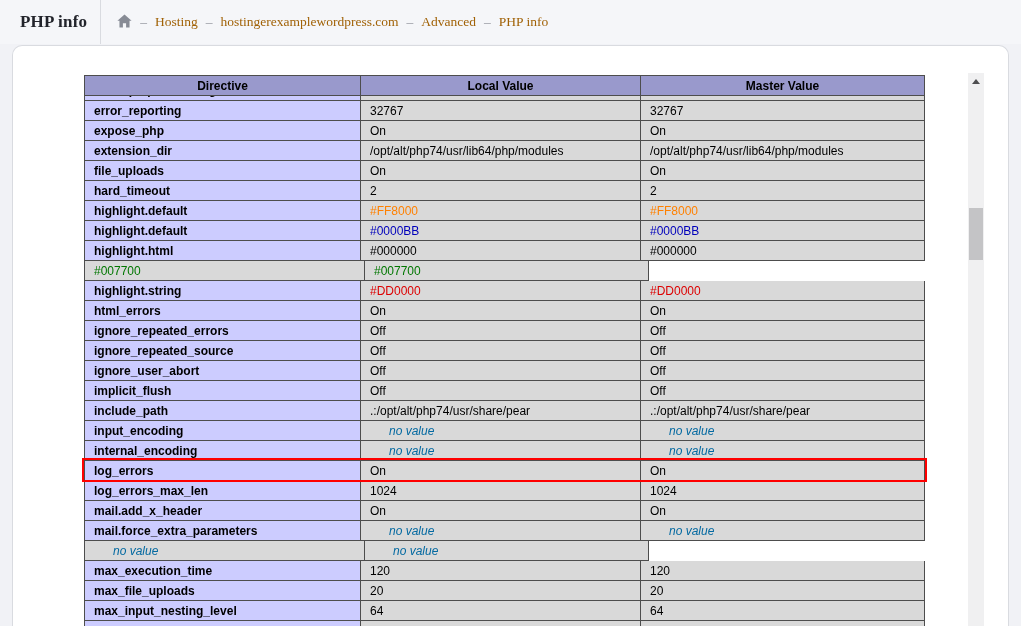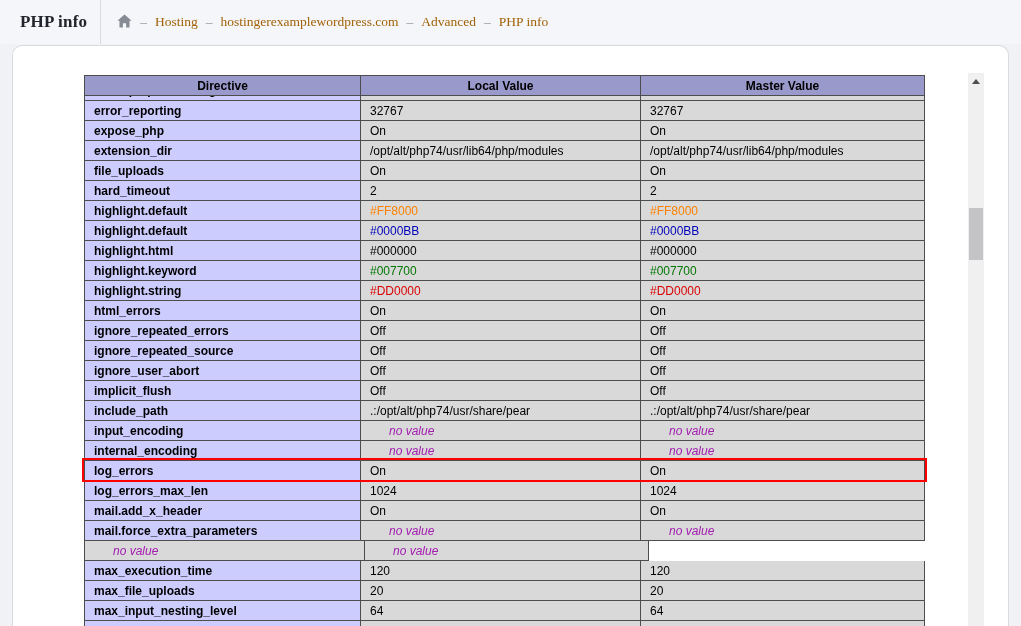--- a/index.html
+++ b/index.html
@@ -21,21 +21,21 @@
 
   
   .tbl{position:absolute;left:84px;top:75px;width:841px;border-top:1px solid #4d4d4d;border-left:1px solid #4d4d4d;box-sizing:border-box;font-size:12px;color:#000;}
   .trow{display:flex;height:20px;}
   .cell{box-sizing:border-box;border-right:1px solid #4d4d4d;border-bottom:1px solid #4d4d4d;
         display:flex;align-items:center;padding-left:9px;overflow:hidden;white-space:nowrap;}
   .c-dir{width:276px;background:#ccccff;font-weight:bold;}
   .c-val{width:280px;background:#d9d9d9;text-align:right;}
   .c-val2{width:284px;background:#d9d9d9;}
   .thead .cell{background:#9999cc;font-weight:bold;justify-content:center;padding-left:0;}
-  .novalue{font-style:italic;color:#a21caf;padding-left:28px;}
+  .novalue{font-style:italic;color:#0369a1;padding-left:28px;}
 
   
   .row-clip{height:4px;overflow:hidden;border-bottom:1px solid #4d4d4d;}
   .row-clip .trow{position:relative;top:-16px;}
   .row-clip .cell{border-bottom:none;}
   
   .row-sliver{height:6px;overflow:hidden;}
   .row-sliver .cell{border-bottom:none;height:6px;}
 
   
@@ -124,21 +124,20 @@
     <div class="cell c-dir">highlight.default</div>
     <div class="cell c-val" style="color: rgb(0, 0, 187);">#0000BB</div>
     <div class="cell c-val2" style="color: rgb(0, 0, 187);">#0000BB</div>
   </div>
         <div class="trow">
     <div class="cell c-dir">highlight.html</div>
     <div class="cell c-val" style="color: rgb(0, 0, 0);">#000000</div>
     <div class="cell c-val2" style="color: rgb(0, 0, 0);">#000000</div>
   </div>
         <div class="trow">
-    <div class="cell c-dir">highlight.keyword</div>
     <div class="cell c-val" style="color: rgb(0, 119, 0);">#007700</div>
     <div class="cell c-val2" style="color: rgb(0, 119, 0);">#007700</div>
   </div>
         <div class="trow">
     <div class="cell c-dir">highlight.string</div>
     <div class="cell c-val" style="color: rgb(221, 0, 0);">#DD0000</div>
     <div class="cell c-val2" style="color: rgb(221, 0, 0);">#DD0000</div>
   </div>
         <div class="trow">
     <div class="cell c-dir">html_errors</div>

